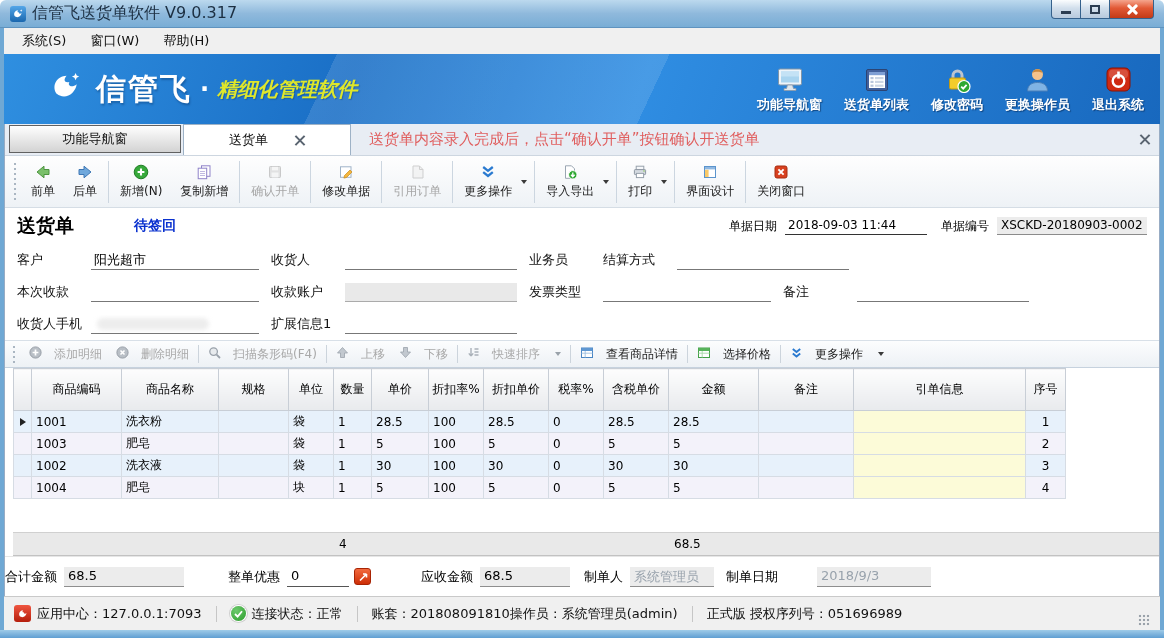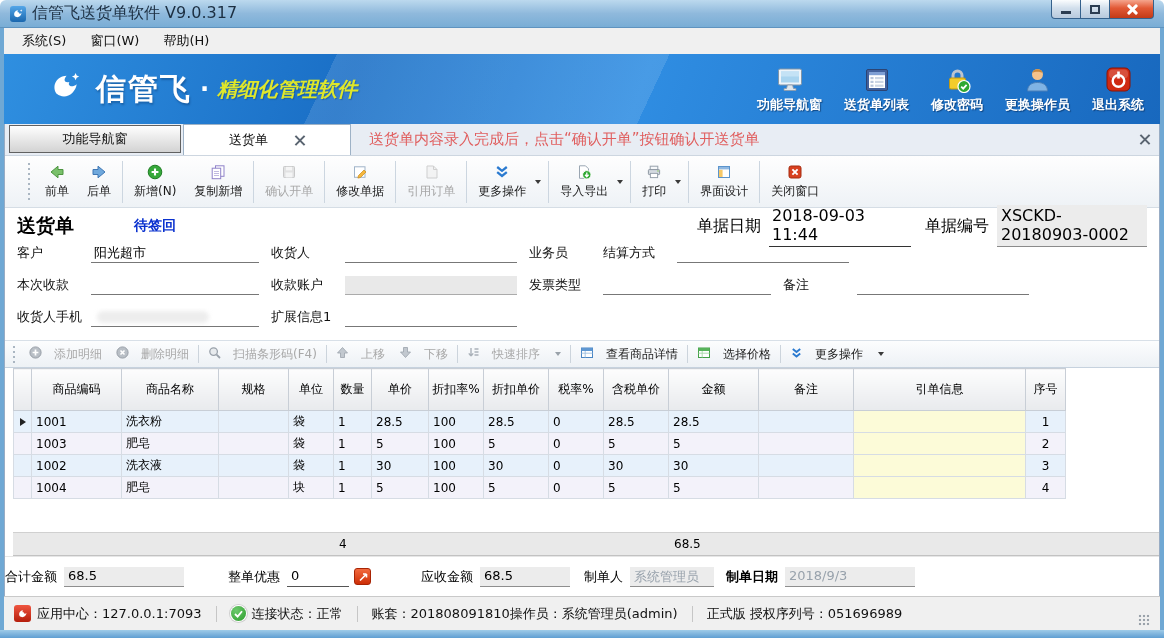--- a/index.html
+++ b/index.html
@@ -47,42 +47,42 @@
 .tab.inactive{width:172px;background:linear-gradient(#fefefe,#d3d3d3);border:1px solid #616161;margin:1px 0 2px 4px;}
 .tab.active{width:168px;background:#fff;border:1px solid #9eb2c6;border-bottom:none;margin-left:2px;position:relative;z-index:1;}
 .xico{position:relative;width:11px;height:11px;flex:none;}
 .xico::before,.xico::after{content:"";position:absolute;left:4.5px;top:-1px;width:2px;height:13px;background:#5a6470;}
 .xico::before{transform:rotate(45deg);} .xico::after{transform:rotate(-45deg);}
 .tab .xico{margin-left:26px;}
 .notice{align-self:center;font-size:15px;color:#e05e5e;margin-left:18px;white-space:nowrap;}
 .tabbar-x{position:absolute;right:9px;top:10px;}
 
 
-.toolbar{height:52px;background:linear-gradient(#fefefe,#eef2f6);border-bottom:1px solid #d5dde5;display:flex;align-items:center;padding:0 18px;}
+.toolbar{height:52px;background:linear-gradient(#fefefe,#eef2f6);border-bottom:1px solid #d5dde5;display:flex;align-items:center;padding:0 4px;}
 .grip{width:5px;height:40px;margin:0 4px;background-image:radial-gradient(circle at 2px 2px,#aab6c2 1.1px,transparent 1.5px);background-size:5px 5px;flex:none;}
 .tbtn{display:flex;flex-direction:column;align-items:center;justify-content:center;padding:3px 9px;font-size:12px;color:#1a1a1a;gap:3px;white-space:nowrap;}
 .tbtn .ico{height:17px;display:flex;align-items:center;}
 .tbtn.disabled{color:#a6a6a6;}
 .tbtn.disabled svg{filter:grayscale(1);opacity:.55;}
 .tbtn-dd{display:flex;align-items:center;padding-right:5px;}
 .dd{width:0;height:0;border-left:3.5px solid transparent;border-right:3.5px solid transparent;border-top:4px solid #3a3a3a;}
 .tsep{width:1px;height:42px;background:#ccd6e0;margin:0 2px;flex:none;}
 
 
 .docbar{height:36px;display:flex;align-items:center;background:#fff;padding:0 12px;}
 .doc-title{font-size:19px;font-weight:bold;color:#000;}
 .doc-status{font-size:14px;font-weight:bold;color:#0b32cf;margin-left:60px;}
-.doc-right{margin-left:auto;display:flex;align-items:center;font-size:16px;}
+.doc-right{margin-left:auto;display:flex;align-items:center;font-size:12px;}
 .doc-lab{margin-right:8px;white-space:nowrap;}
 .doc-date{width:142px;border-bottom:1px solid #333;padding:1px 3px 2px;}
 .doc-no{width:150px;background:#ececec;border-bottom:1px solid #8b8b8b;padding:1px 4px 2px;margin-left:14px;}
 
 
 .formarea{height:96px;background:#fff;padding-left:12px;}
-.frow{height:32px;display:flex;align-items:flex-start;}
+.frow{height:32px;display:flex;align-items:center;}
 .flab{width:74px;font-size:13px;color:#111;flex:none;}
 .ffield{width:168px;height:19px;border-bottom:1px solid #777;font-size:13px;padding:0 3px;margin-right:12px;flex:none;position:relative;overflow:hidden;}
 .ffield.w2{width:172px;}
 .ffield.gray{background:#e9e9e9;border-bottom-color:#ababab;}
 .blur-redact{position:absolute;left:6px;top:3px;width:112px;height:12px;background:#ededed;filter:blur(2px);border-radius:6px;}
 
 
 .dtoolbar{height:28px;background:linear-gradient(#fcfdfe,#edf1f5);border-top:1px solid #d8e0e8;border-bottom:1px solid #c6d2de;display:flex;align-items:center;padding:0 2px;}
 .dgrip{width:5px;height:18px;margin:0 5px;background-image:radial-gradient(circle at 2px 2px,#aab6c2 1.1px,transparent 1.5px);background-size:5px 5px;flex:none;}
 .dbtn{display:flex;align-items:center;gap:12px;font-size:12px;color:#1a1a1a;padding:0 7px;white-space:nowrap;}
@@ -654,22 +654,22 @@
         <span class="fline" style="width:62px;">0</span>
         <span class="redbtn">
             <svg width="10" height="10">
               <path d="M2 8.5 L8.5 2 M8.5 2 H5 M8.5 2 V5.5" stroke="#fff" stroke-width="1.6" fill="none"></path>
             </svg>
           </span>
         <span class="flabel" style="margin-left:50px;">应收金额</span>
         <span class="fbox" style="width:90px;">68.5</span>
         <span class="flabel" style="margin-left:14px;">制单人</span>
         <span class="fbox muted" style="width:84px;">系统管理员</span>
-        <span class="flabel" style="margin-left:12px;font-weight:bold;">制单日期</span>
-        <span class="fbox muted" style="width:130px;">2018/9/3</span>
+        <span class="flabel" style="margin-left:12px;">制单日期</span>
+        <span class="fbox muted" style="width:114px;margin-left:32px;">2018/9/3</span>
       </div>
     </div>
 
     <div class="statusbar">
       <span class="s-ico">
         <svg width="12" height="12" viewBox="0 0 32 32">
             <path fill="#fff" d="M7 21 C3.5 14 8 6.5 16.5 6 C13.5 9.5 14.5 12.5 19 11.5 C17 15 21.5 17 25.5 13.5 C24.5 21 17 26.5 10.5 23.5 C8.8 22.8 7.8 22.2 7 21 Z"></path>
           </svg>
       </span>
       <span class="txt">应用中心：127.0.0.1:7093</span>

